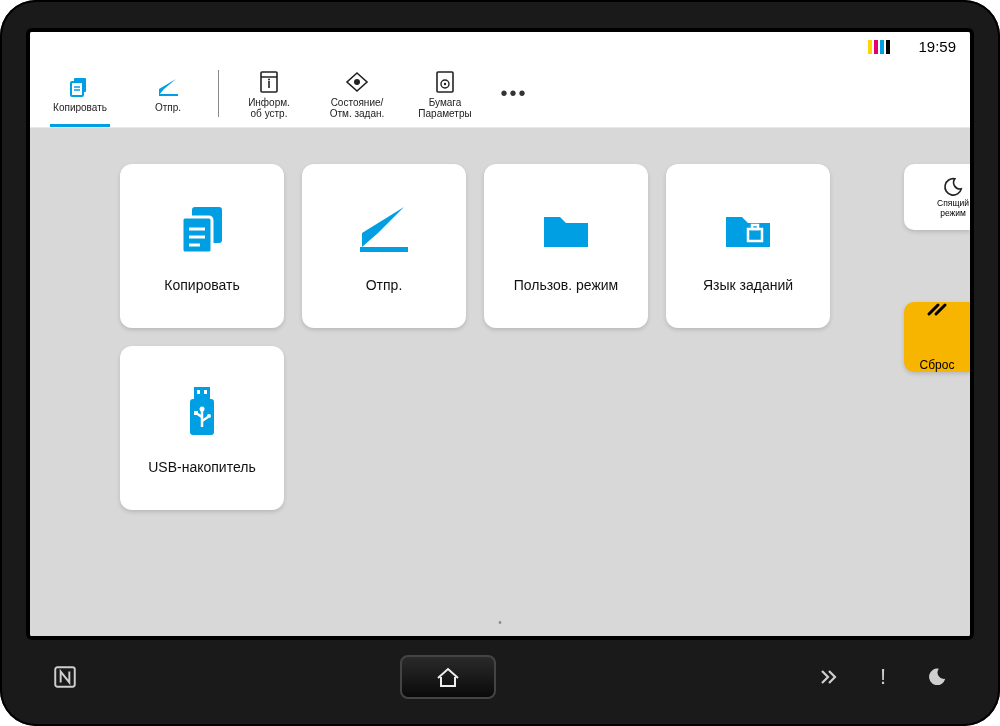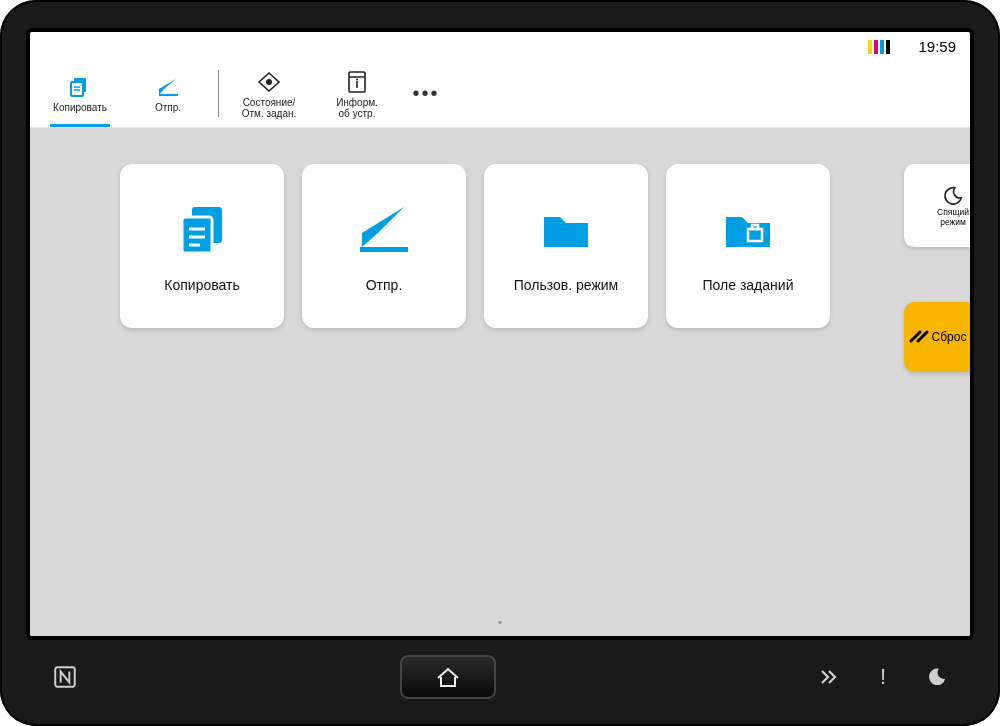--- a/index.html
+++ b/index.html
@@ -111,41 +111,41 @@
     text-align: center;
     color: #888;
     font-size: 10px;
   }
   
   .side-sleep {
     position: absolute;
     right: 0;
     top: 36px;
     width: 66px;
-    height: 83px;
+    height: 66px;
     background: #fff;
     border-top-left-radius: 10px;
     border-bottom-left-radius: 10px;
     display:flex; flex-direction:column; align-items:center; justify-content:center;
     gap:0;
     box-shadow: 0 2px 4px rgba(0,0,0,0.15);
     cursor:pointer;
     padding-left:32px;
   }
   .side-sleep .lbl { font-size: 8.5px; text-align:center; }
   .side-reset {
     position: absolute;
     right: 0;
     top: 174px;
     width: 66px;
     height: 70px;
     background: #f7b500;
     border-top-left-radius: 10px;
     border-bottom-left-radius: 10px;
-    display:flex; flex-direction:row; align-items:center; justify-content:center;
+    display:flex; flex-direction:column; align-items:center; justify-content:space-between;
     gap:2px;
     box-shadow: 0 2px 4px rgba(0,0,0,0.15);
     cursor:pointer;
   }
   .side-reset .lbl { font-size: 12px; text-align:center; }
   
   .hwbar {
     height: 74px;
     display: flex;
     align-items: center;
@@ -202,43 +202,54 @@
               <path d="M3 20 L22 20" stroke="#009fe3" stroke-width="2"></path>
             </svg>
         </span>
         <span class="tb-label">Отпр.</span>
       </div>
 
       <div class="tb-sep"></div>
 
       <div class="tb-item">
         <span class="tb-icon">
-          <svg width="24" height="24" viewBox="0 0 24 24">
-              <path d="M12 3 L22 12 L12 21 L2 12 Z" fill="none" stroke="#222" stroke-width="1.6"></path>
-              <circle cx="12" cy="12" r="3" fill="#222"></circle>
-            </svg>
-        </span>
-        <span class="tb-label">Состояние/
-Отм. задан.</span>
-      </div>
-
-      <div class="tb-item">
-        <span class="tb-icon">
           <svg width="22" height="24" viewBox="0 0 22 24">
               <rect x="3" y="2" width="16" height="20" rx="1" fill="none" stroke="#222" stroke-width="1.6"></rect>
               <line x1="3" y1="7" x2="19" y2="7" stroke="#222" stroke-width="1.6"></line>
               <line x1="11" y1="11" x2="11" y2="18" stroke="#222" stroke-width="1.6"></line>
               <circle cx="11" cy="9.5" r="1" fill="#222"></circle>
             </svg>
         </span>
         <span class="tb-label">Информ.
 об устр.</span>
       </div>
 
-
+      <div class="tb-item">
+        <span class="tb-icon">
+          <svg width="24" height="24" viewBox="0 0 24 24">
+              <path d="M12 3 L22 12 L12 21 L2 12 Z" fill="none" stroke="#222" stroke-width="1.6"></path>
+              <circle cx="12" cy="12" r="3" fill="#222"></circle>
+            </svg>
+        </span>
+        <span class="tb-label">Состояние/
+Отм. задан.</span>
+      </div>
+
+
+      <div class="tb-item">
+        <span class="tb-icon">
+          <svg width="22" height="24" viewBox="0 0 22 24">
+              <rect x="3" y="2" width="16" height="20" rx="1" fill="none" stroke="#222" stroke-width="1.6"></rect>
+              <circle cx="11" cy="14" r="4" fill="none" stroke="#222" stroke-width="1.4"></circle>
+              <circle cx="11" cy="14" r="1.2" fill="#222"></circle>
+            </svg>
+        </span>
+        <span class="tb-label">Бумага
+Параметры</span>
+      </div>
 
       <div class="tb-more">
         <span>•••</span>
       </div>
     </div>
 
     <div class="main">
 
       <div class="tiles">
 
@@ -275,23 +286,40 @@
         </div>
 
         <div class="tile">
           <span class="icon">
             <svg width="60" height="60" viewBox="0 0 60 60">
                 <path d="M8 18 L24 18 L30 24 L52 24 L52 48 L8 48 Z" fill="#009fe3"></path>
                 <rect x="30" y="30" width="14" height="12" fill="none" stroke="#fff" stroke-width="2.5"></rect>
                 <rect x="34" y="26" width="6" height="4" fill="none" stroke="#fff" stroke-width="2.5"></rect>
               </svg>
           </span>
-          <span class="label">Поле заданий</span>
-        </div>
-
+          <span class="label">Язык заданий</span>
+        </div>
+
+        <div class="tile">
+          <span class="icon">
+            <svg width="60" height="60" viewBox="0 0 60 60">
+                <rect x="22" y="6" width="16" height="12" fill="#009fe3"></rect>
+                <rect x="25" y="9" width="3" height="4" fill="#fff"></rect>
+                <rect x="32" y="9" width="3" height="4" fill="#fff"></rect>
+                <rect x="18" y="18" width="24" height="36" rx="3" fill="#009fe3"></rect>
+                <circle cx="30" cy="28" r="2.5" fill="#fff"></circle>
+                <line x1="30" y1="30" x2="30" y2="46" stroke="#fff" stroke-width="2.5"></line>
+                <path d="M30 36 L24 32" stroke="#fff" stroke-width="2.5"></path>
+                <path d="M30 40 L36 36" stroke="#fff" stroke-width="2.5"></path>
+                <rect x="22" y="30" width="4" height="4" fill="#fff"></rect>
+                <circle cx="37" cy="35" r="2" fill="#fff"></circle>
+              </svg>
+          </span>
+          <span class="label">USB-накопитель</span>
+        </div>
 
       </div>
 
       <div class="side-sleep">
         <span>
           <svg width="22" height="22" viewBox="0 0 24 24">
               <path d="M14 3 A9 9 0 1 0 21 14 A7 7 0 0 1 14 3 Z" fill="none" stroke="#222" stroke-width="1.8"></path>
             </svg>
         </span>
         <span class="lbl">Спящий режим</span>

